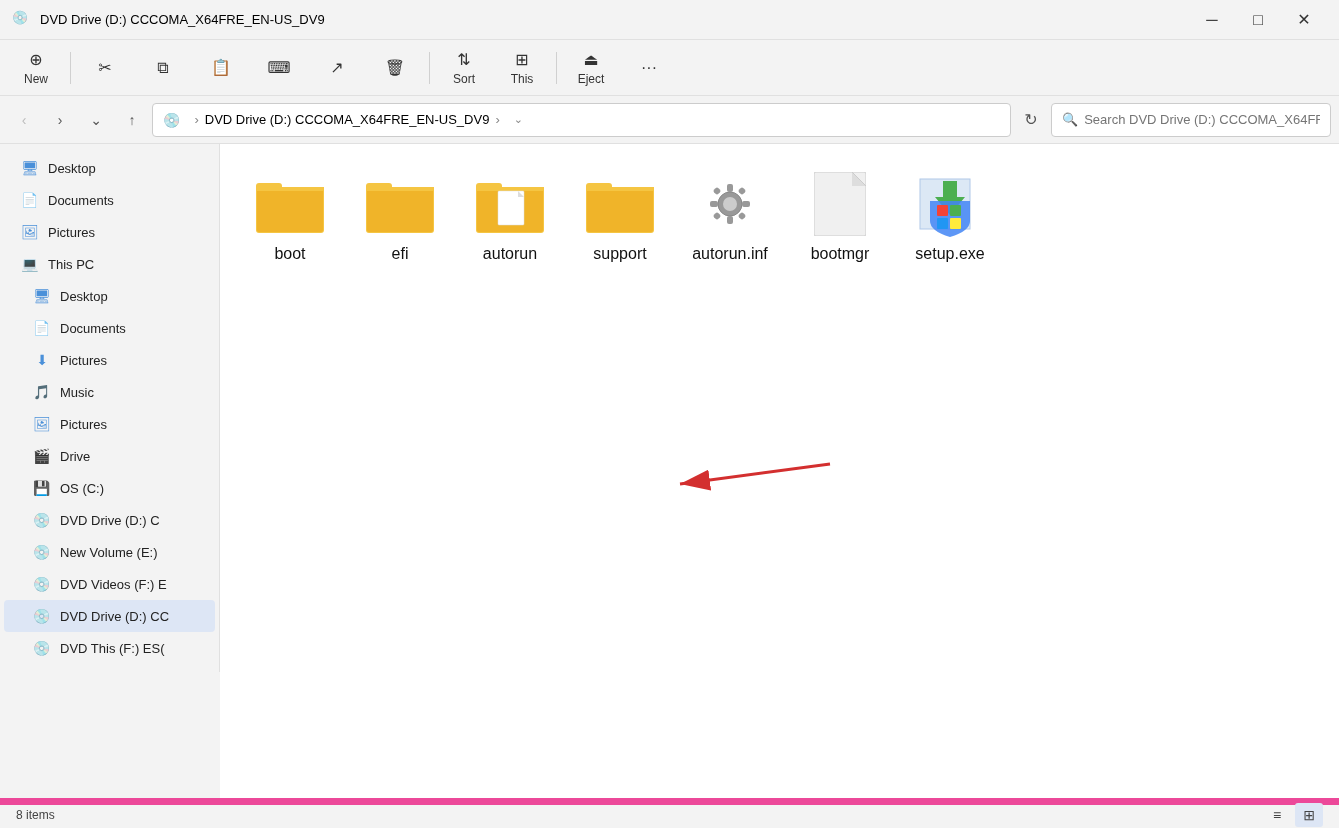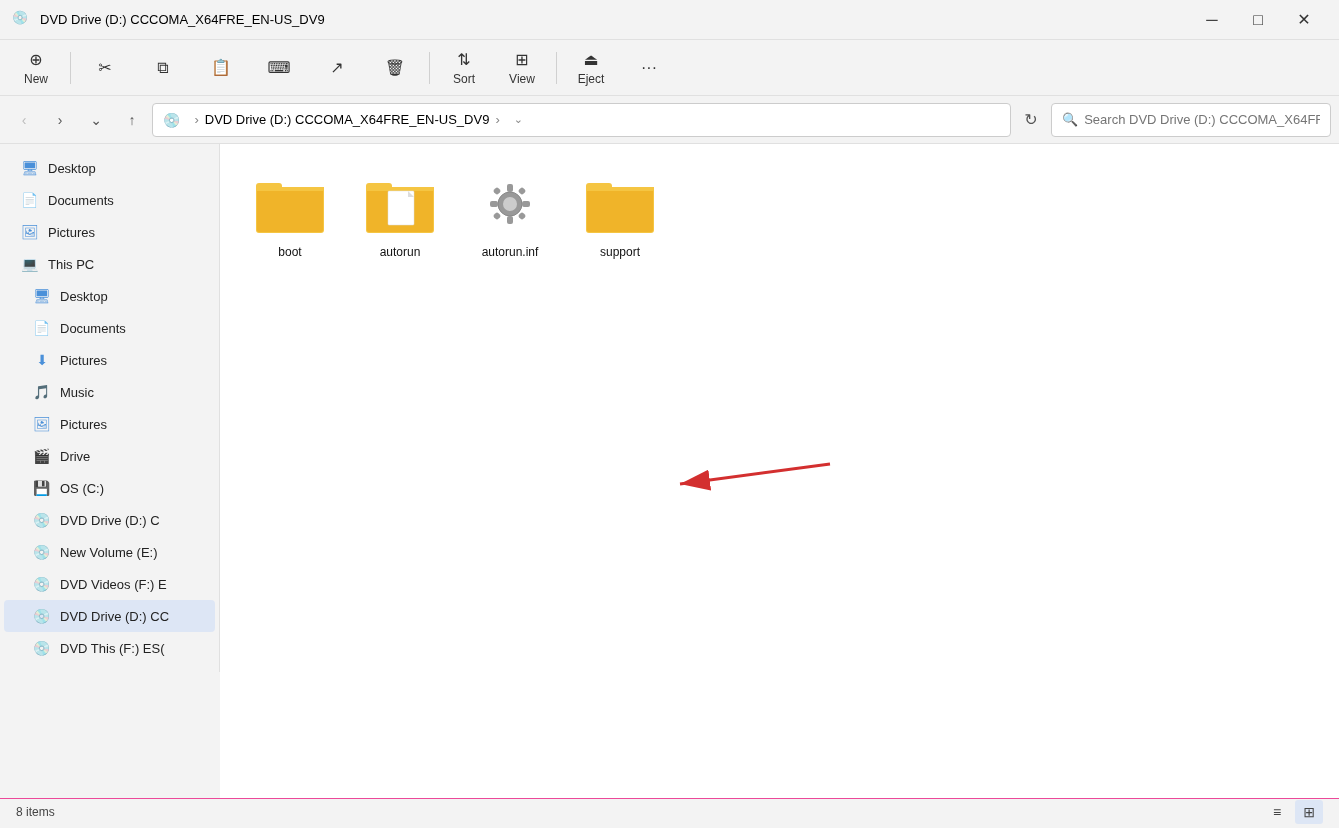--- a/index.html
+++ b/index.html
@@ -118,27 +118,27 @@
       flex-wrap: wrap;
       gap: 10px;
       align-content: flex-start;
     }
     .file-item {
       display: flex; flex-direction: column; align-items: center;
       width: 100px; padding: 8px 4px;
       cursor: pointer; border-radius: 4px; border: 1px solid transparent;
     }
     .file-item .fi-icon { width: 70px; height: 70px; display: flex; align-items: center; justify-content: center; }
-    .file-item .fi-label { font-size: 12px; text-align: center; margin-top: 6px; color: #111; word-break: break-word; }
+    .file-item .fi-label { font-size: 16px; text-align: center; margin-top: 6px; color: #111; word-break: break-word; }
 
     
     .statusbar {
       height: 26px;
       background: #f3f3f3;
-      border-top: 1px solid #ec4899;
+      border-top: 7px solid #ec4899;
       display: flex;
       align-items: center;
       padding: 0 16px;
       justify-content: space-between;
     }
     .statusbar-left { font-size: 12px; color: #444; }
     .statusbar-right { display: flex; gap: 4px; }
     .view-toggle-btn {
       width: 28px; height: 24px; border: none; background: transparent;
       border-radius: 3px; cursor: pointer; display: flex; align-items: center; justify-content: center;
@@ -198,21 +198,21 @@
   <button class="toolbar-btn">
     <span class="tb-icon">🗑</span>
   </button>
   <div class="toolbar-sep"></div>
   <button class="toolbar-btn">
     <span class="tb-icon">⇅</span>
     <span>Sort</span>
   </button>
   <button class="toolbar-btn">
     <span class="tb-icon">⊞</span>
-    <span>View</span>
+    <span>This</span>
   </button>
   <div class="toolbar-sep"></div>
   <button class="toolbar-btn">
     <span class="tb-icon">⏏</span>
     <span>Eject</span>
   </button>
   <button class="toolbar-btn">
     <span class="tb-icon">···</span>
   </button>
 </div>
@@ -318,34 +318,57 @@
             <svg width="68" height="58" viewBox="0 0 68 58">
               <rect x="0" y="12" width="68" height="46" rx="3" fill="#F5C542"></rect>
               <rect x="0" y="8" width="26" height="14" rx="3" fill="#F5C542"></rect>
               <rect x="1" y="14" width="66" height="43" rx="2" fill="#F0B429"></rect>
               <rect x="0" y="12" width="68" height="4" fill="#F5C542"></rect>
             </svg>
           </div>
           <span class="fi-label">boot</span>
         </div>
 
-
         <div class="file-item">
           <div class="fi-icon">
             <svg width="68" height="58" viewBox="0 0 68 58">
               <rect x="0" y="12" width="68" height="46" rx="3" fill="#F5C542"></rect>
               <rect x="0" y="8" width="26" height="14" rx="3" fill="#F5C542"></rect>
               <rect x="1" y="14" width="66" height="43" rx="2" fill="#F0B429"></rect>
               <rect x="0" y="12" width="68" height="4" fill="#F5C542"></rect>
+            </svg>
+          </div>
+          <span class="fi-label">efi</span>
+        </div>
+
+        <div class="file-item">
+          <div class="fi-icon">
+            <svg width="68" height="58" viewBox="0 0 68 58">
+              <rect x="0" y="12" width="68" height="46" rx="3" fill="#F5C542"></rect>
+              <rect x="0" y="8" width="26" height="14" rx="3" fill="#F5C542"></rect>
+              <rect x="1" y="14" width="66" height="43" rx="2" fill="#F0B429"></rect>
+              <rect x="0" y="12" width="68" height="4" fill="#F5C542"></rect>
 
               <rect x="22" y="16" width="26" height="34" rx="1" fill="white" stroke="#ddd" stroke-width="0.5"></rect>
               <polygon points="42,16 48,22 42,22" fill="#ddd"></polygon>
             </svg>
           </div>
           <span class="fi-label">autorun</span>
+        </div>
+
+        <div class="file-item">
+          <div class="fi-icon">
+            <svg width="68" height="58" viewBox="0 0 68 58">
+              <rect x="0" y="12" width="68" height="46" rx="3" fill="#F5C542"></rect>
+              <rect x="0" y="8" width="26" height="14" rx="3" fill="#F5C542"></rect>
+              <rect x="1" y="14" width="66" height="43" rx="2" fill="#F0B429"></rect>
+              <rect x="0" y="12" width="68" height="4" fill="#F5C542"></rect>
+            </svg>
+          </div>
+          <span class="fi-label">support</span>
         </div>
 
         <div class="file-item">
           <div class="fi-icon" style="flex-direction: column; align-items: center;">
             <svg width="52" height="52" viewBox="0 0 52 52">
 
               <circle cx="26" cy="26" r="12" fill="#999" stroke="#888" stroke-width="1"></circle>
               <circle cx="26" cy="26" r="7" fill="#ccc"></circle>
 
               <rect x="23" y="6" width="6" height="8" rx="2" fill="#999"></rect>
@@ -356,32 +379,48 @@
               <rect x="35" y="35" width="6" height="6" rx="2" fill="#999" transform="rotate(45 38 38)"></rect>
               <rect x="35" y="10" width="6" height="6" rx="2" fill="#999" transform="rotate(45 38 13)"></rect>
               <rect x="10" y="35" width="6" height="6" rx="2" fill="#999" transform="rotate(45 13 38)"></rect>
             </svg>
           </div>
           <span class="fi-label">autorun.inf</span>
         </div>
 
         <div class="file-item">
           <div class="fi-icon">
-            <svg width="68" height="58" viewBox="0 0 68 58">
-              <rect x="0" y="12" width="68" height="46" rx="3" fill="#F5C542"></rect>
-              <rect x="0" y="8" width="26" height="14" rx="3" fill="#F5C542"></rect>
-              <rect x="1" y="14" width="66" height="43" rx="2" fill="#F0B429"></rect>
-              <rect x="0" y="12" width="68" height="4" fill="#F5C542"></rect>
-            </svg>
-          </div>
-          <span class="fi-label">support</span>
-        </div>
-
-
-
+            <svg width="52" height="64" viewBox="0 0 52 64">
+              <rect x="0" y="0" width="52" height="64" rx="2" fill="#f0f0f0" stroke="#ccc" stroke-width="1"></rect>
+              <polygon points="38,0 52,14 38,14" fill="#ddd"></polygon>
+              <line x1="38" y1="0" x2="52" y2="14" stroke="#ccc" stroke-width="1"></line>
+            </svg>
+          </div>
+          <span class="fi-label">bootmgr</span>
+        </div>
+
+
+        <div class="file-item">
+          <div class="fi-icon">
+            <svg width="70" height="70" viewBox="0 0 70 70">
+
+              <rect x="5" y="10" width="50" height="50" fill="#dce8f5" stroke="#b0c8e8" stroke-width="1"></rect>
+
+              <polygon points="28,12 42,12 42,28 50,28 35,46 20,28 28,28" fill="#4caf50"></polygon>
+
+              <path d="M15,32 L15,52 Q15,62 35,68 Q55,62 55,52 L55,32 Z" fill="#4285f4" opacity="0.85"></path>
+
+              <rect x="22" y="36" width="11" height="11" fill="#f44336" rx="1"></rect>
+              <rect x="35" y="36" width="11" height="11" fill="#4caf50" rx="1"></rect>
+              <rect x="22" y="49" width="11" height="11" fill="#2196f3" rx="1"></rect>
+              <rect x="35" y="49" width="11" height="11" fill="#ffeb3b" rx="1"></rect>
+            </svg>
+          </div>
+          <span class="fi-label">setup.exe</span>
+        </div>
 
       </div>
 
       <svg style="position:absolute; top: 290px; left: 400px; pointer-events: none;" width="220" height="80" viewBox="0 0 220 80">
         <defs>
           <marker id="arrowhead" markerWidth="10" markerHeight="7" refX="10" refY="3.5" orient="auto">
             <polygon points="0 0, 10 3.5, 0 7" fill="#d32f2f"></polygon>
           </marker>
         </defs>
         <line x1="210" y1="30" x2="60" y2="50" stroke="#d32f2f" stroke-width="3" marker-end="url(#arrowhead)"></line>

